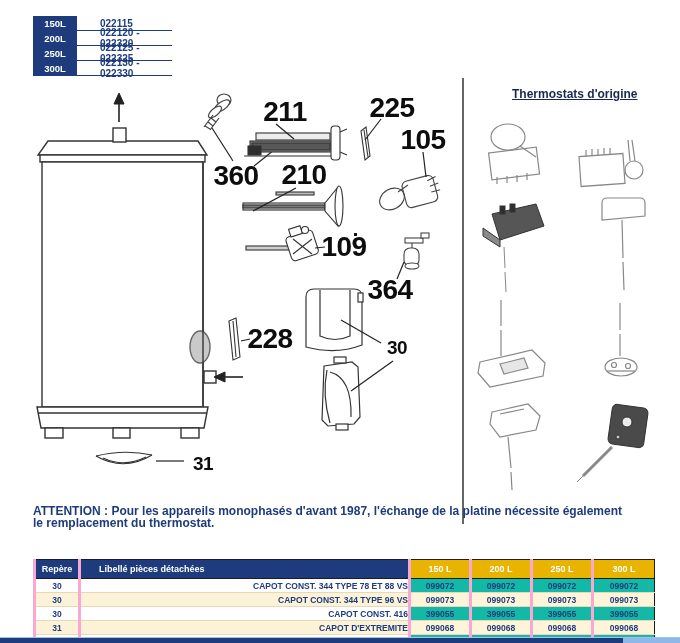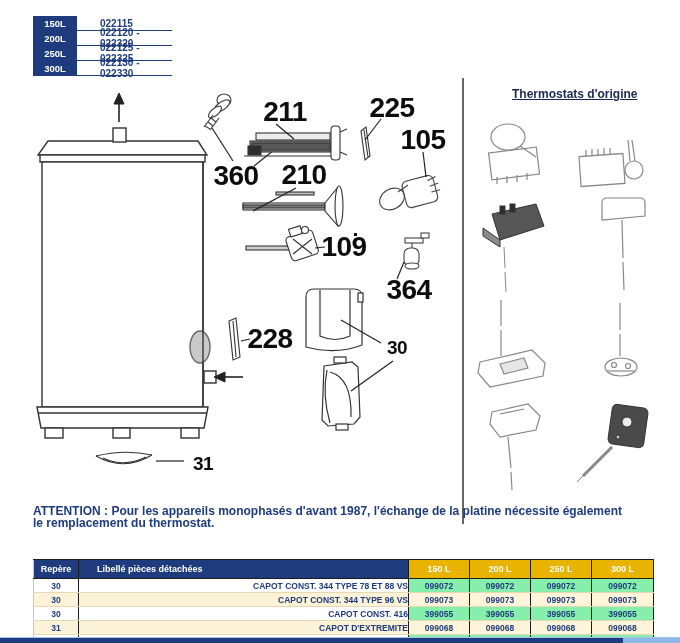--- a/index.html
+++ b/index.html
@@ -18,31 +18,31 @@
   .plabel.small{font-size:19px;}
   
   #thermo-title{position:absolute;left:512px;top:87px;color:#19294e;font-size:12px;
                 font-weight:700;text-decoration:underline;white-space:nowrap;}
   
   #attention{position:absolute;left:33px;top:505px;color:#1e3c7d;font-size:12px;
              font-weight:700;line-height:12px;white-space:nowrap;}
   
   #parts-table{position:absolute;left:33px;top:559px;border-collapse:collapse;
                table-layout:fixed;width:620px;}
-  #parts-table th,#parts-table td{border-left:1px solid #f9a8d4;border-right:1px solid #1c1c1c;
+  #parts-table th,#parts-table td{border-left:3px solid #f9a8d4;border-right:1px solid #1c1c1c;
                overflow:hidden;white-space:nowrap;}
   #parts-table th{height:16px;font-size:9px;font-weight:700;color:#fff;border-top:1px solid #1c1c1c;border-bottom:1px solid #1c1c1c;}
   #parts-table th.h-navy{background:#1e3c7d;}
   #parts-table th.h-gold{background:#e9b400;}
   #parts-table td{height:13px;font-size:8.5px;font-weight:700;color:#1e3c7d;
                border-bottom:1px solid #e6d9b4;text-align:center;padding:0;}
   #parts-table td.lib{text-align:right;padding-left:6px;}
   #parts-table tr.odd td.rep, #parts-table tr.odd td.lib{background:#ffffff;}
   #parts-table tr.even td.rep, #parts-table tr.even td.lib{background:#fcf2d8;}
-  #parts-table tr.odd td.num{background:#86efac;}
+  #parts-table tr.odd td.num{background:#14b8a6;}
   #parts-table tr.even td.num{background:#fdf4da;}
   
   #band-light-line{position:absolute;left:0;top:637px;width:680px;height:1px;background:#9fc3ec;}
   #band-navy{position:absolute;left:0;top:638px;width:623px;height:5px;background:#1e3c7d;}
   #band-blue{position:absolute;left:623px;top:638px;width:57px;height:5px;background:#8fb7e8;}
   svg{position:absolute;left:0;top:0;}
 </style>
 </head>
 <body>
 
@@ -258,21 +258,21 @@
       <div class="ref-code">022130 - 022330</div>
     </div>
   </div>
 
   <div class="plabel" style="left:236px;top:176px">360</div>
   <div class="plabel" style="left:285px;top:112px">211</div>
   <div class="plabel" style="left:304px;top:175px">210</div>
   <div class="plabel" style="left:392px;top:108px">225</div>
   <div class="plabel" style="left:423px;top:140px">105</div>
   <div class="plabel" style="left:344px;top:247px">109</div>
-  <div class="plabel" style="left:409px;top:290px">364</div>
+  <div class="plabel" style="left:390px;top:290px">364</div>
   <div class="plabel" style="left:270px;top:339px">228</div>
   <div class="plabel small" style="left:397px;top:347px">30</div>
   <div class="plabel small" style="left:203px;top:463px">31</div>
 
   <div id="thermo-title">Thermostats d'origine</div>
 
   <div id="attention">
     <div>ATTENTION : Pour les appareils monophasés d'avant 1987, l'échange de la platine nécessite également</div>
     <div>le remplacement du thermostat.</div>
   </div>

